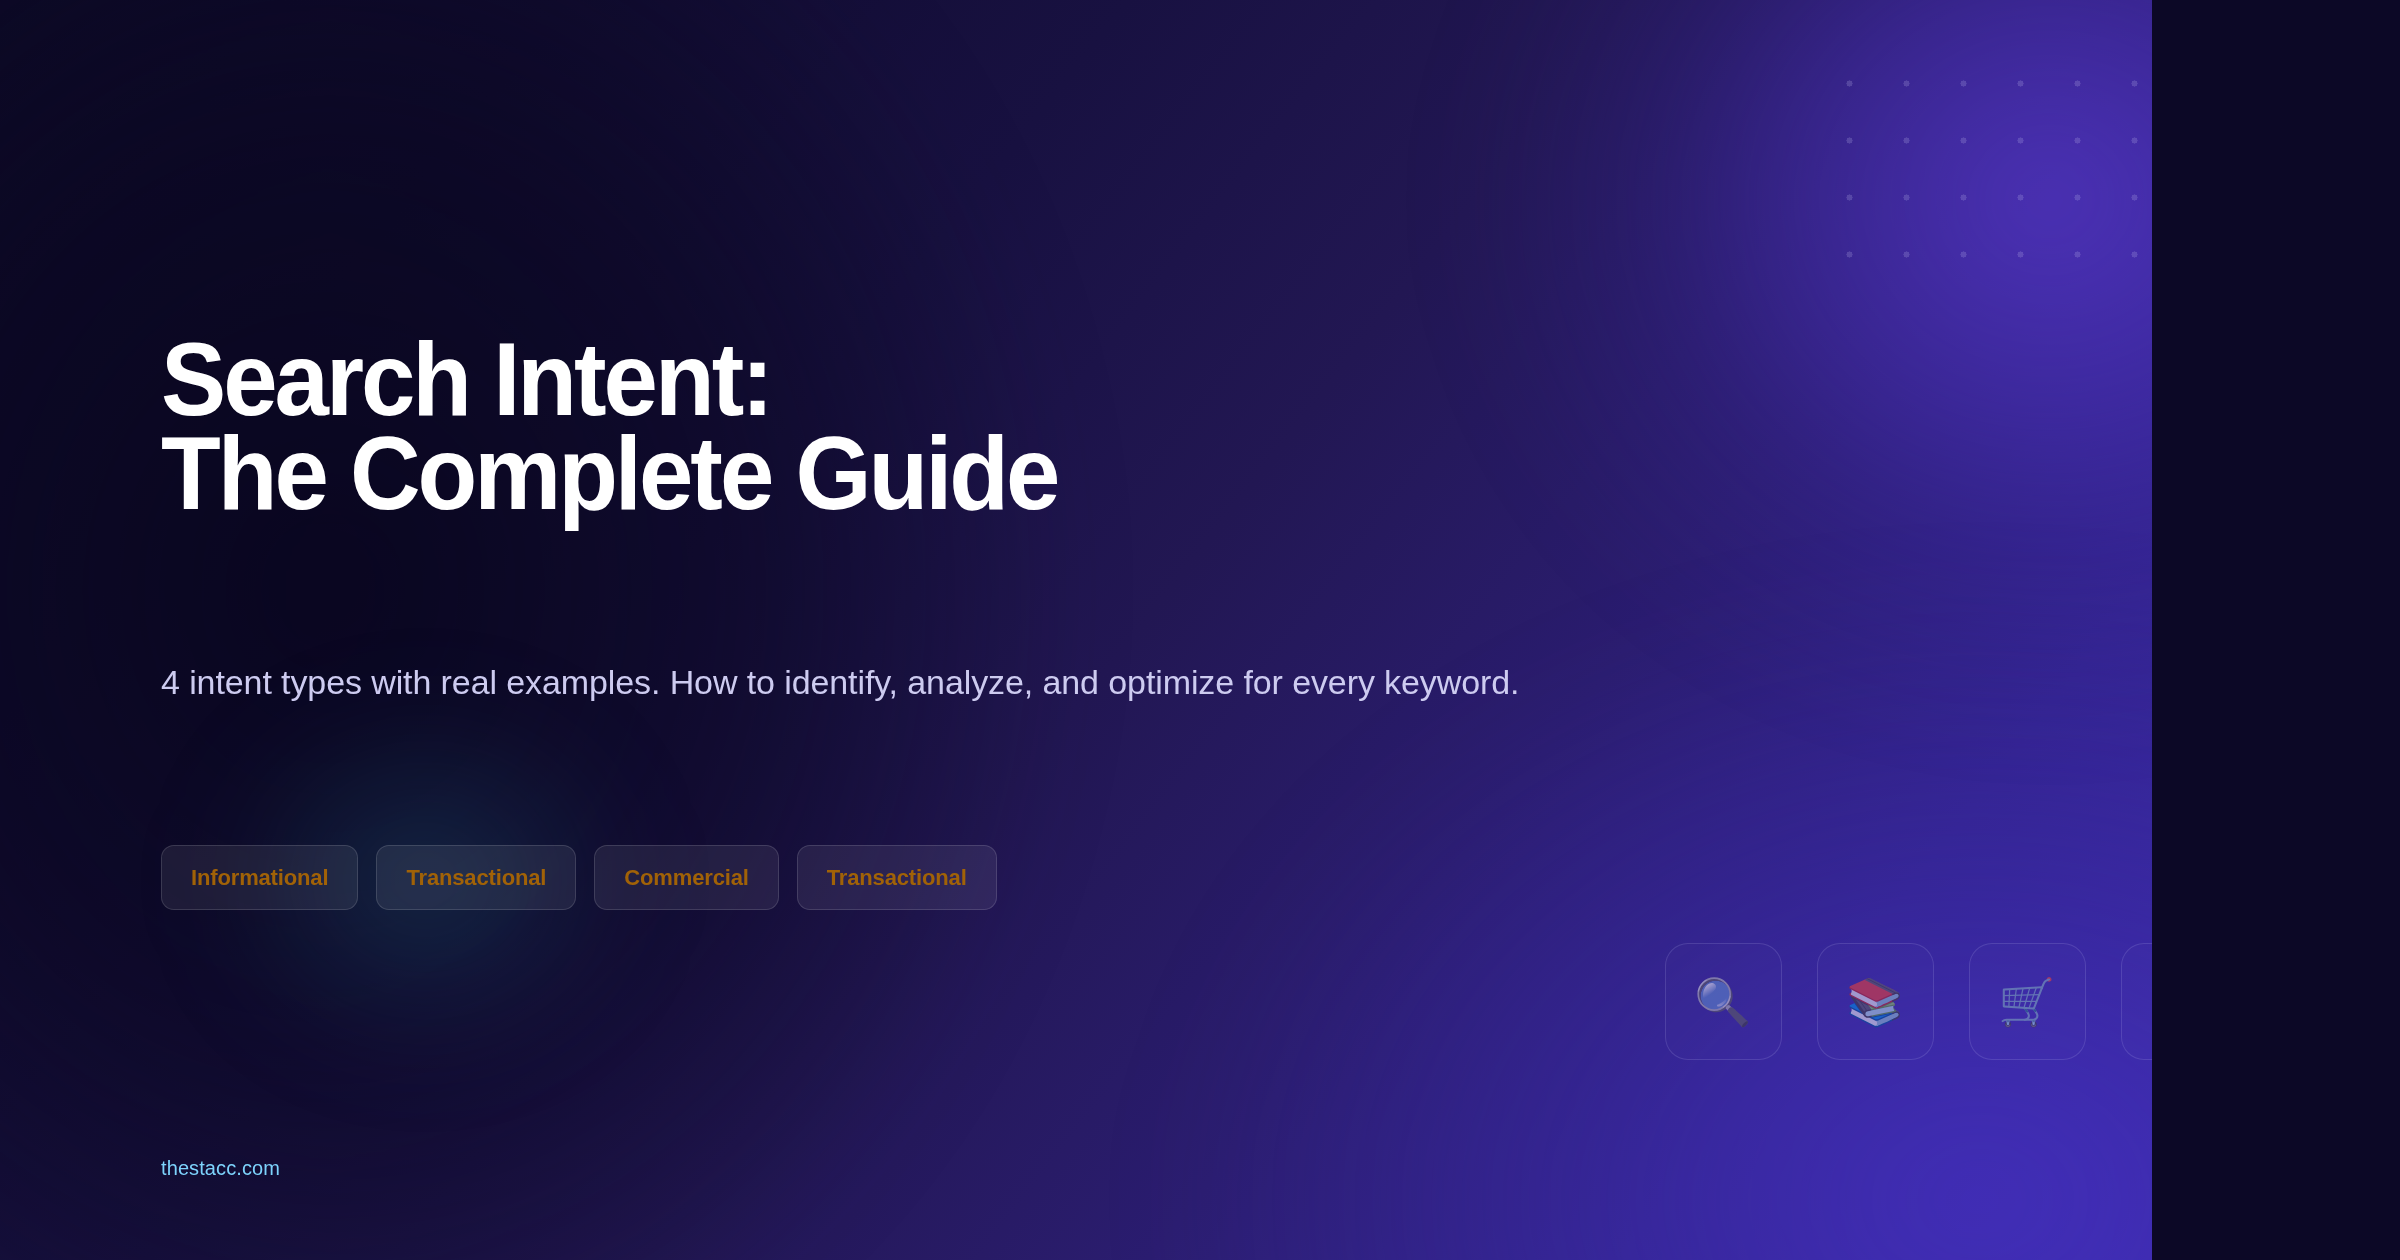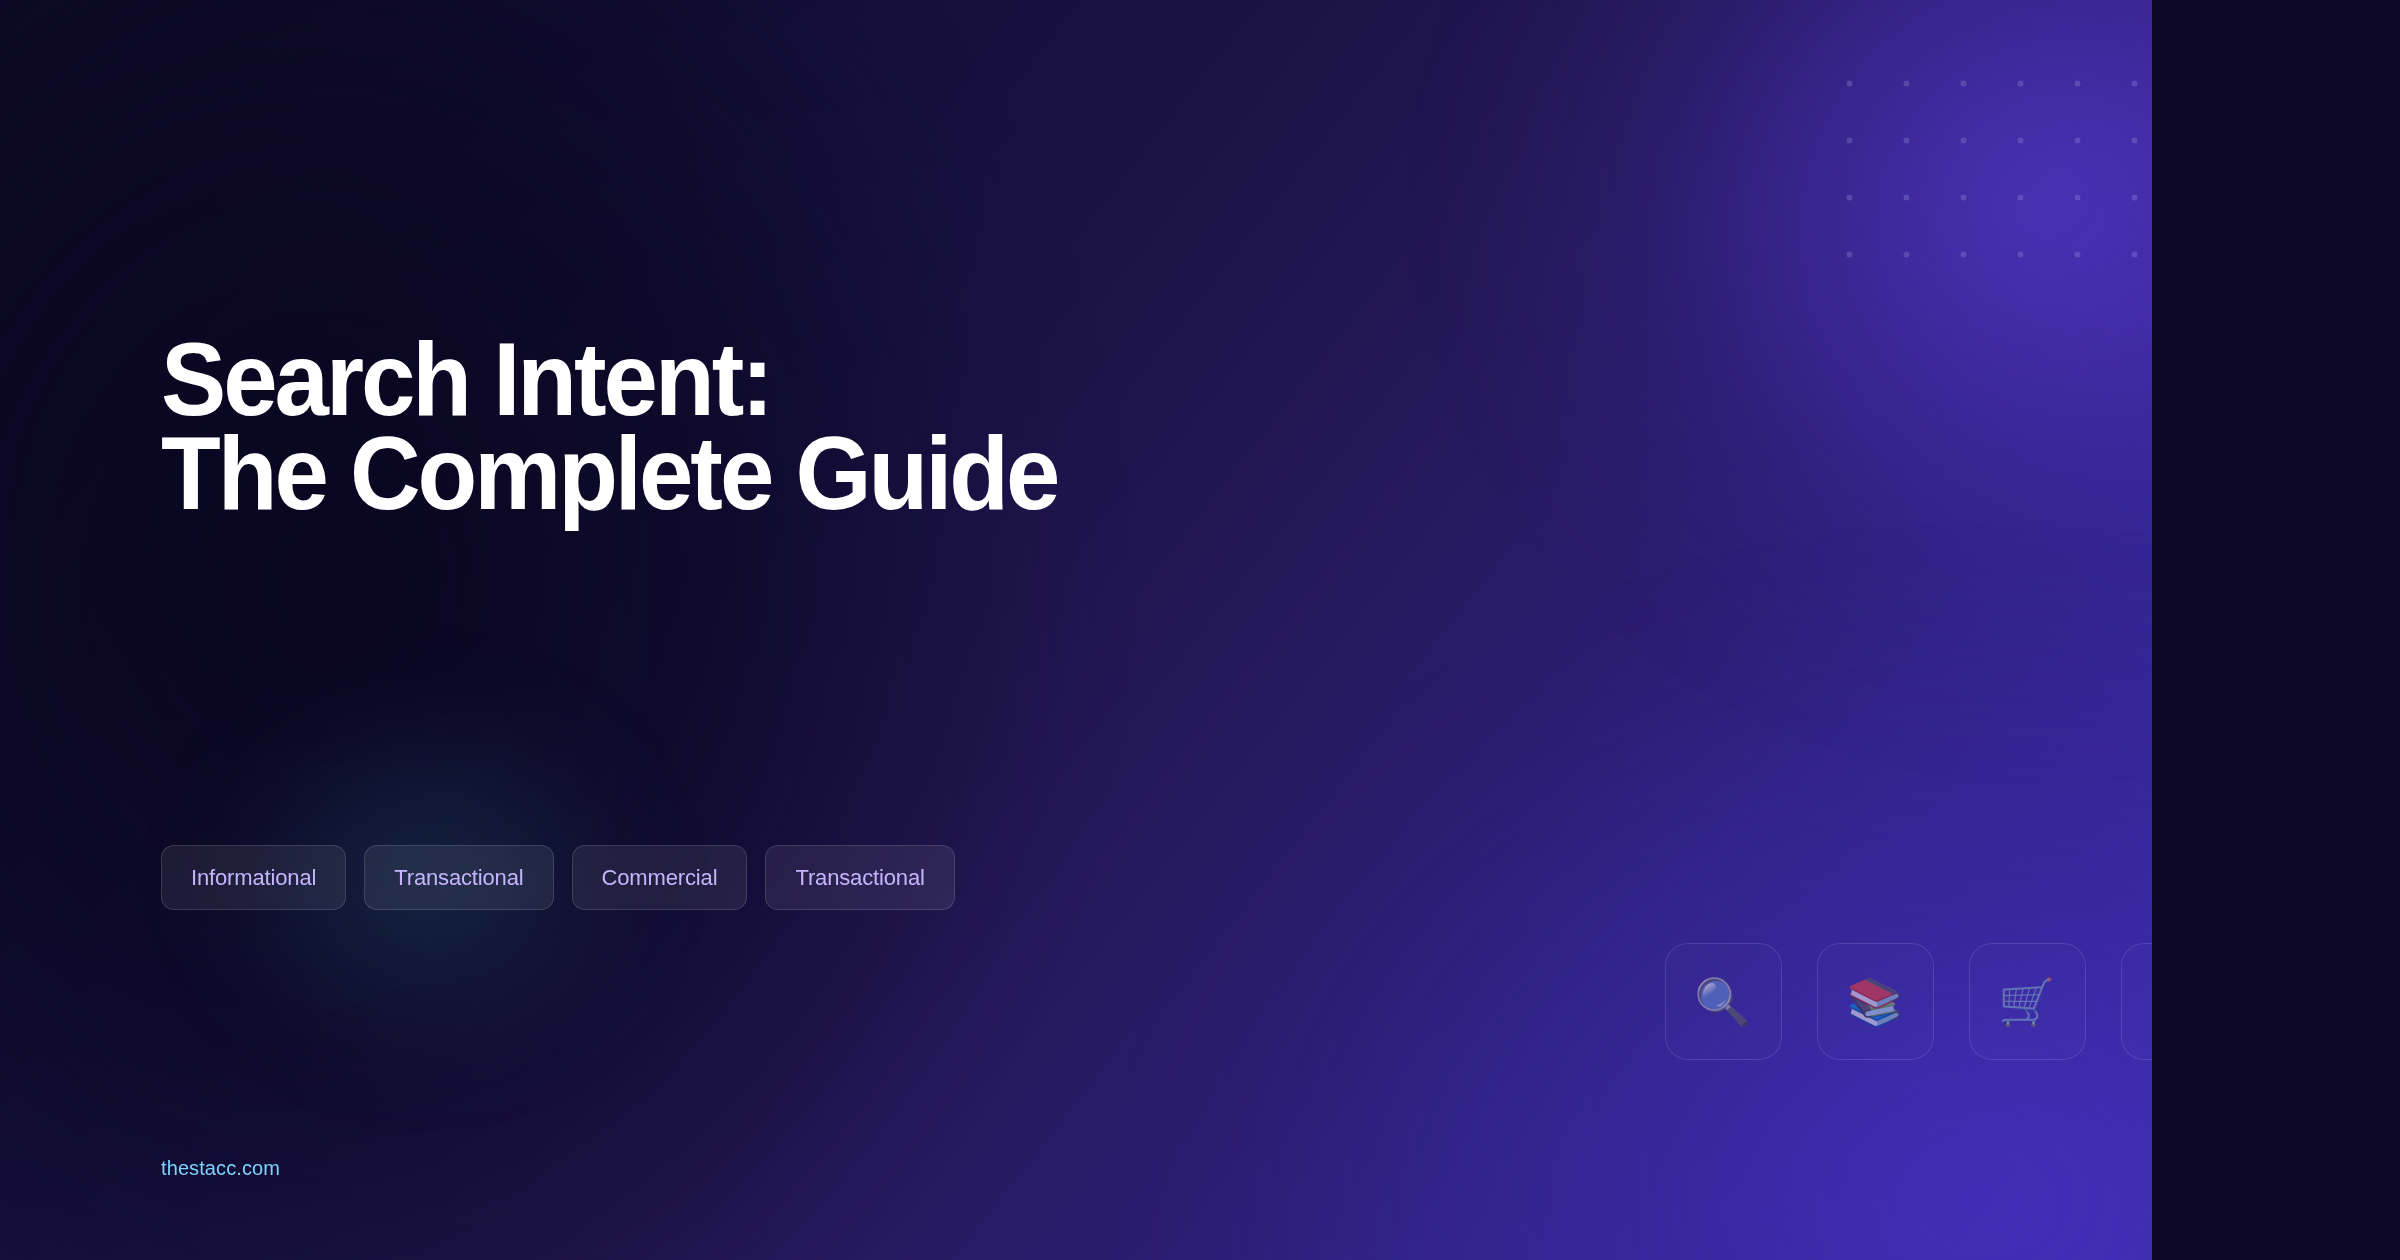--- a/index.html
+++ b/index.html
@@ -152,23 +152,23 @@
   .pill {
     height: 65px;
     box-sizing: border-box;
     display: flex;
     align-items: center;
     justify-content: center;
     padding: 0 29px;
     border-radius: 13px;
     background: rgba(255, 255, 255, 0.075);
     border: 1px solid rgba(255, 255, 255, 0.135);
-    color: #c4b5fd;
+    color: #a16207;
     font-size: 22px;
-    font-weight: 400;
+    font-weight: 700;
     letter-spacing: -0.15px;
     white-space: nowrap;
   }
 
   .footer-url {
     position: absolute;
     top: 1157px;
     left: 0;
     font-size: 20px;
     font-weight: 400;
@@ -209,20 +209,21 @@
   <div class="glow-indigo-br"></div>
   <div class="glow-purple"></div>
   <div class="glow-teal"></div>
   <div class="dot-grid"></div>
 
   <div class="content">
 
     <h1 class="headline">Search Intent:
 The Complete Guide</h1>
 
+    <p class="subhead">4 intent types with real examples. How to identify, analyze, and optimize for every keyword.</p>
 
     <div class="pill-row">
       <div class="pill">
         <span>Informational</span>
       </div>
       <div class="pill">
         <span>Transactional</span>
       </div>
       <div class="pill">
         <span>Commercial</span>

